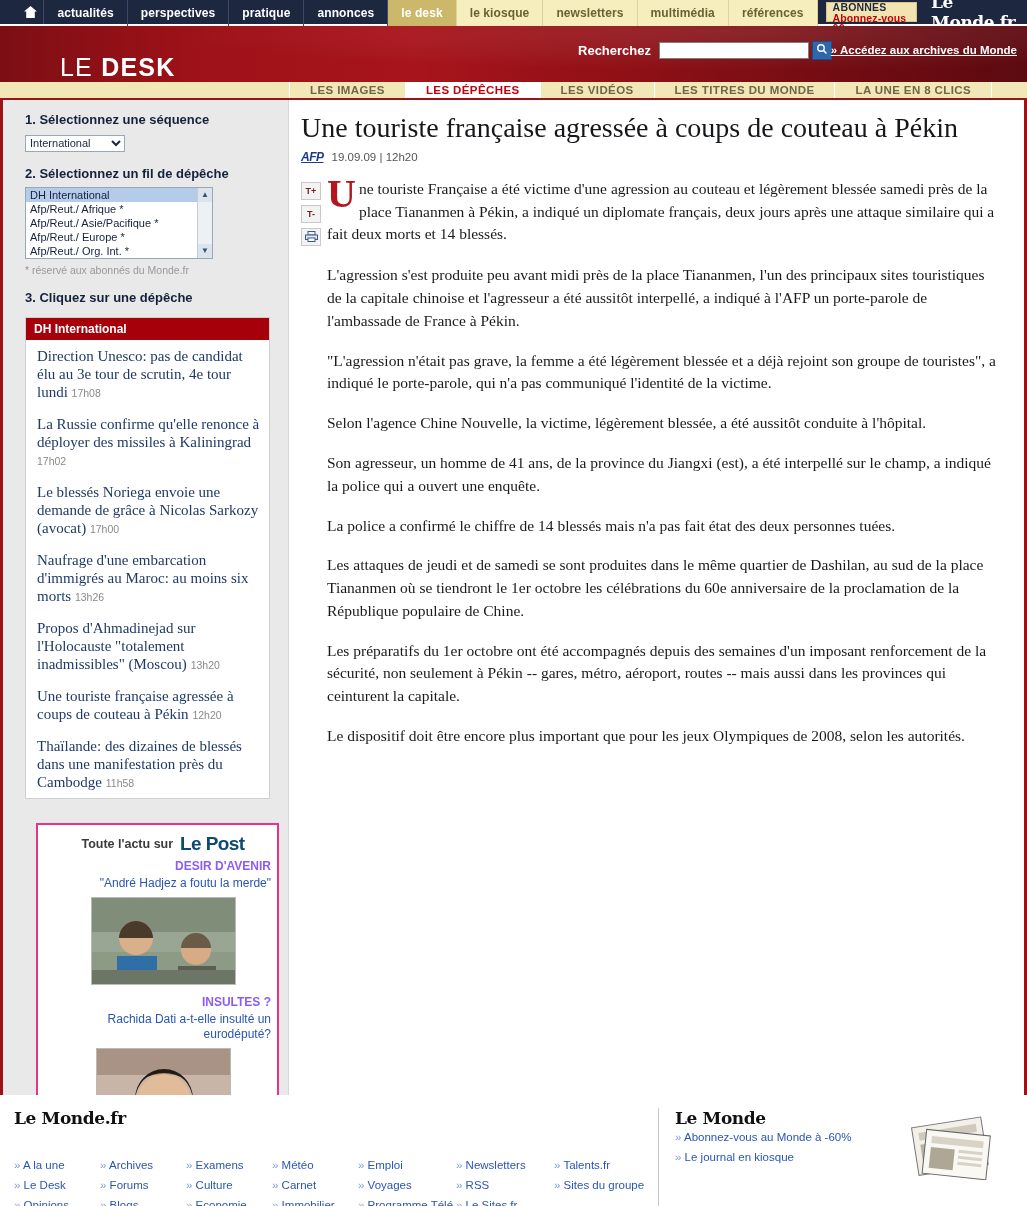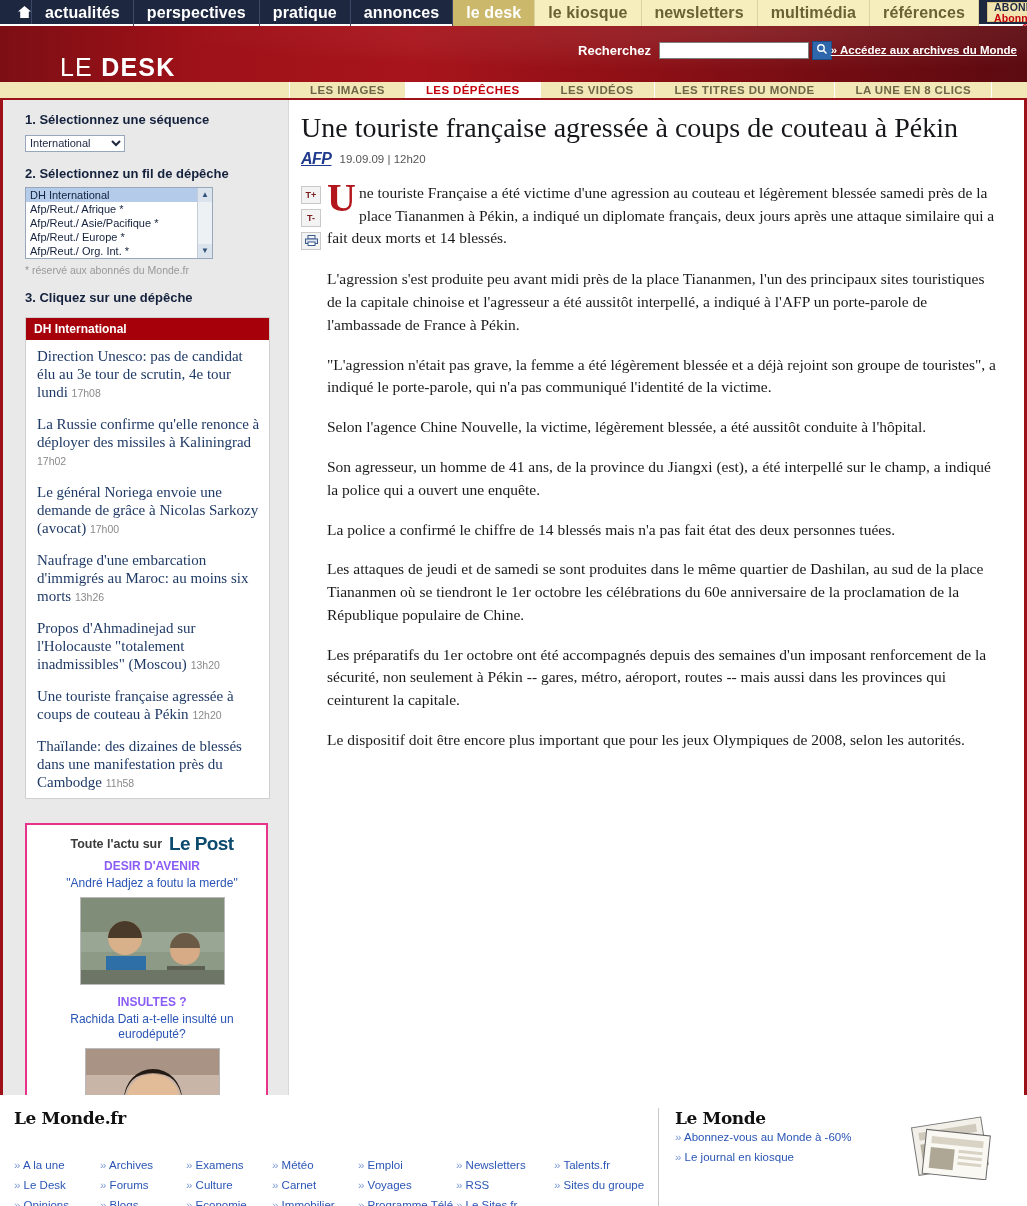--- a/index.html
+++ b/index.html
@@ -21,21 +21,21 @@
     padding-left:18px;
     border-bottom:2px solid #ffffff;
   }
   #topnav .home {
     width:34px; display:flex; align-items:center; justify-content:center;
     border-right:1px solid #3c4865;
   }
   #topnav .home svg { display:block; }
   #topnav .nv {
     display:flex; align-items:center; padding:13px 13px;
-    color:#ffffff; font-size:16px; font-weight:bold;
+    color:#ffffff; font-size:12px; font-weight:bold;
     border-right:1px solid #3c4865;
     letter-spacing:0.1px;
     white-space:nowrap;
   }
   #topnav .nv.gold {
     background:#f7eebd; color:#6b6233; border-right:1px solid #ded2a0;
   }
   #topnav .nv.gold.active { background:#cbb86b; color:#ffffff; }
   #topnav .promo {
     background:#f1e4b0; margin:2px 0 2px 8px; padding:1px 6px 0 6px;
@@ -150,38 +150,38 @@
   .sb-listbox .itm {
     padding:7px 9px 7px 11px; border-bottom:0; cursor:pointer;
     font-family:"Liberation Serif", serif; font-size:15px; color:#1f3a66; line-height:1.2;
   }
   .sb-listbox .itm .tm {
     font-family:"Liberation Sans", sans-serif; font-size:10.5px; color:#8a8a8a; font-weight:normal;
   }
 
   
   #lepost {
-    margin:24px 10px 0 22px; width:243px; border:2px solid #e8338a;
-    background:#ffffff; padding:8px 6px 10px 17px; text-align:center;
+    margin:24px 10px 0 33px; width:243px; border:2px solid #e8338a;
+    background:#ffffff; padding:8px 6px 10px 17px; text-align:right;
   }
   #lepost .hdr { display:flex; align-items:center; justify-content:center; gap:7px; margin-bottom:4px;}
   #lepost .hdr .t { font-size:12.5px; font-weight:bold; color:#3b3b3b; }
   #lepost .hdr .lp { font-size:19px; font-weight:bold; color:#0c4a6e; letter-spacing:-0.6px;}
   #lepost .kick { font-size:12px; font-weight:bold; color:#8b5cf6; margin:2px 0 3px; }
   #lepost .ttl { font-size:12px; color:#2a55b5; line-height:1.25; margin-bottom:6px; }
   #lepost .ph { width:145px; height:88px; margin:0 auto 10px; border:1px solid #b9b9b9; position:relative; overflow:hidden;}
   #lepost .ph2 { width:135px; height:108px; margin:0 auto 0; border:1px solid #b9b9b9; position:relative; overflow:hidden;}
 
   
   #art-title {
     font-family:"Liberation Serif", serif; font-size:28px; color:#16171a;
     line-height:1.14; margin:0 0 6px 0; font-weight:normal;
   }
   #byline { display:flex; align-items:center; gap:8px; margin-bottom:14px; }
-  #byline .afp { font-size:16px; font-weight:bold; color:#1f3a8c; font-style:italic; letter-spacing:-0.5px;text-decoration:underline;}
+  #byline .afp { font-size:12px; font-weight:bold; color:#1f3a8c; font-style:italic; letter-spacing:-0.5px;text-decoration:underline;}
   #byline .dt { font-size:11.5px; color:#555555; }
   #artbody { display:flex; }
   #tools { width:26px; flex:0 0 26px; padding-top:4px; }
   #tools .tbtn {
     width:20px; height:18px; border:1px solid #c9c9c9; background:#f3f3f3;
     margin-bottom:5px; display:flex; align-items:center; justify-content:center;
     font-size:9px; font-weight:bold; color:#7a2020; cursor:pointer;
   }
   #paras { flex:1 1 auto; font-family:"Liberation Serif", serif; font-size:15.5px; color:#1a1a1a; line-height:1.47; }
   #paras p { margin:0 0 17px 0; }
@@ -292,21 +292,21 @@
     </div>
     <div class="sb-note">* réservé aux abonnés du Monde.fr</div>
 
     <div class="sb-gap"></div>
     <div class="sb-step">3. Cliquez sur une dépêche</div>
 
     <div class="sb-listbox">
       <div class="hd">DH International</div>
       <div class="itm"><span>Direction Unesco: pas de candidat élu au 3e tour de scrutin, 4e tour lundi</span> <span class="tm">17h08</span></div>
       <div class="itm"><span>La Russie confirme qu'elle renonce à déployer des missiles à Kaliningrad</span> <span class="tm">17h02</span></div>
-      <div class="itm"><span>Le général Noriega envoie une demande de grâce à Nicolas Sarkozy (avocat)</span> <span class="tm">17h00</span></div>
+      <div class="itm"><span>Le blessés Noriega envoie une demande de grâce à Nicolas Sarkozy (avocat)</span> <span class="tm">17h00</span></div>
       <div class="itm"><span>Naufrage d'une embarcation d'immigrés au Maroc: au moins six morts</span> <span class="tm">13h26</span></div>
       <div class="itm"><span>Propos d'Ahmadinejad sur l'Holocauste "totalement inadmissibles" (Moscou)</span> <span class="tm">13h20</span></div>
       <div class="itm"><span>Une touriste française agressée à coups de couteau à Pékin</span> <span class="tm">12h20</span></div>
       <div class="itm"><span>Thaïlande: des dizaines de blessés dans une manifestation près du Cambodge</span> <span class="tm">11h58</span></div>
     </div>
 
     <div id="lepost">
       <div class="hdr">
         <span class="t">Toute l'actu sur</span>
         <span class="lp">Le Post</span>

